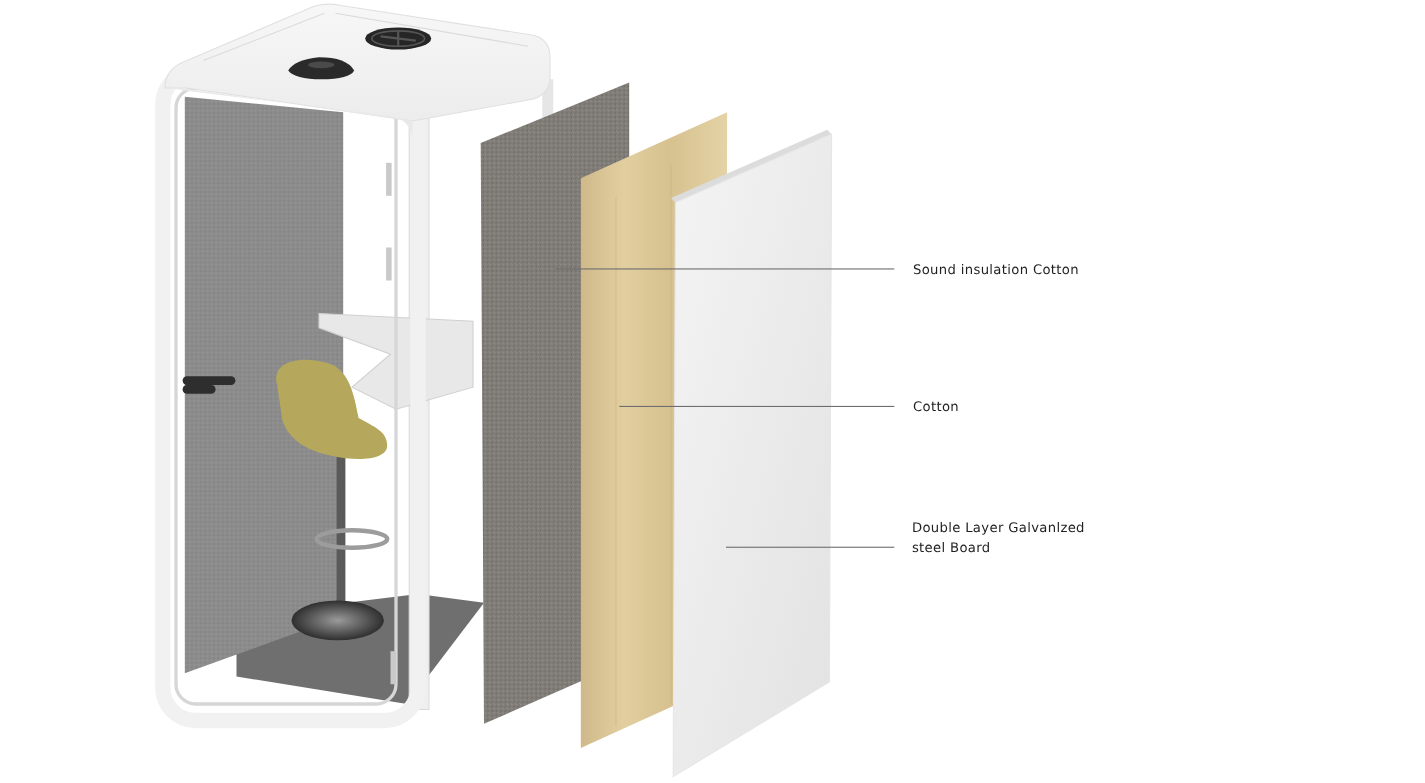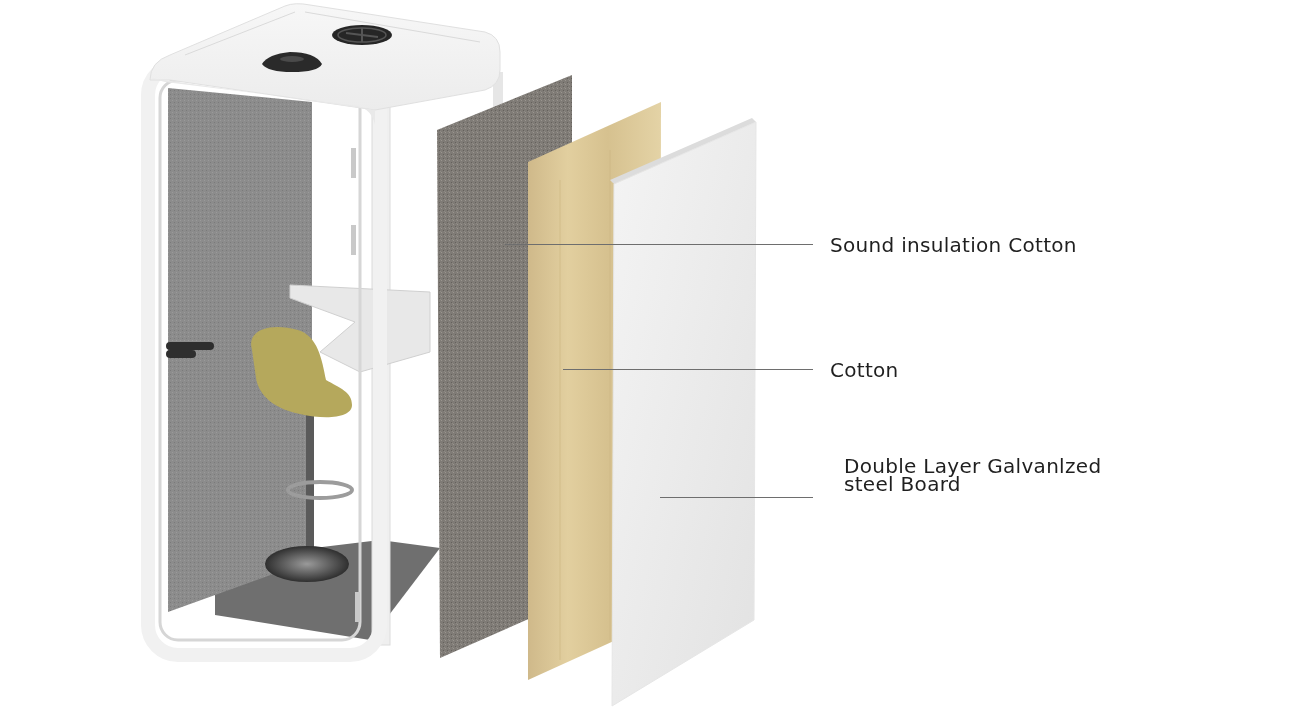--- a/index.html
+++ b/index.html
@@ -2,21 +2,21 @@
 <html><head>
 <meta charset="utf-8">
 <style>
   html, body { margin: 0; padding: 0; background: #ffffff; }
   body { width: 1295px; height: 712px; position: relative; overflow: hidden; font-family: "Liberation Sans", "DejaVu Sans", sans-serif; }
   .stage { position: absolute; left: 0; top: 0; width: 1295px; height: 712px; }
   svg.art { position: absolute; left: 0; top: 0; }
   .label {
     position: absolute;
     font-family: "DejaVu Sans", "Liberation Sans", sans-serif;
-    font-size: 20px;
+    font-size: 12px;
     line-height: 18px;
     color: #1f1f1f;
     letter-spacing: 0.3px;
     white-space: pre-line;
   }
   .leader { position: absolute; height: 1px; background: #6e6e6e; }
 </style>
 </head>
 <body>
 
@@ -107,15 +107,15 @@
     <polygon points="610,180 752,118 756,122 614,184" fill="#dcdcdc"></polygon>
     <polygon points="614,184 756,122 754,620 612,706" fill="url(#steelGrad)" stroke="#e6e6e6"></polygon>
   </svg>
 
   <div class="leader" style="left:505px; top:244px; width:308px;"></div>
   <div class="leader" style="left:563px; top:369px; width:250px;"></div>
   <div class="leader" style="left:660px; top:497px; width:153px;"></div>
 
   <div class="label" style="left:830px; top:236px;">Sound insulation Cotton</div>
   <div class="label" style="left:830px; top:361px;">Cotton</div>
-  <div class="label" style="left:829px; top:457px;margin-left:15px;">Double Layer Galvanlzed
+  <div class="label" style="left:829px; top:471px;">Double Layer Galvanlzed
 steel Board</div>
 </div>
 
 </body></html>

